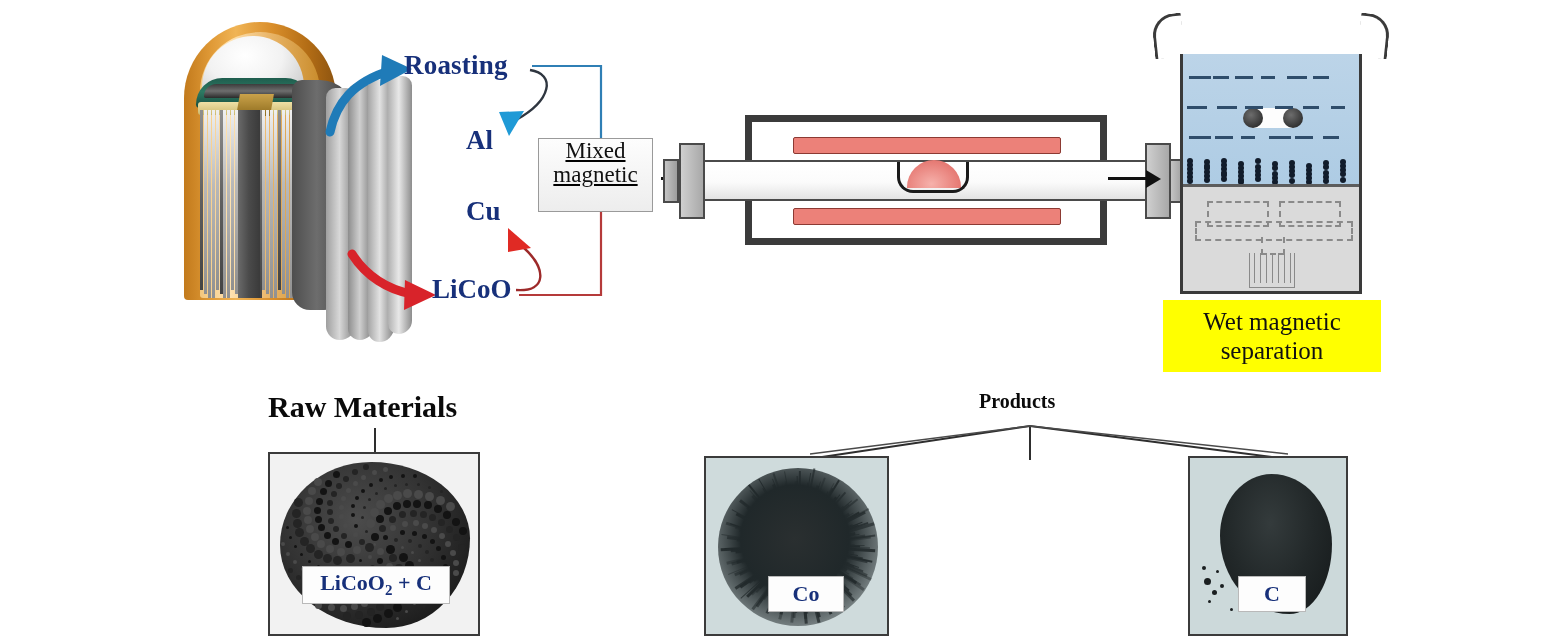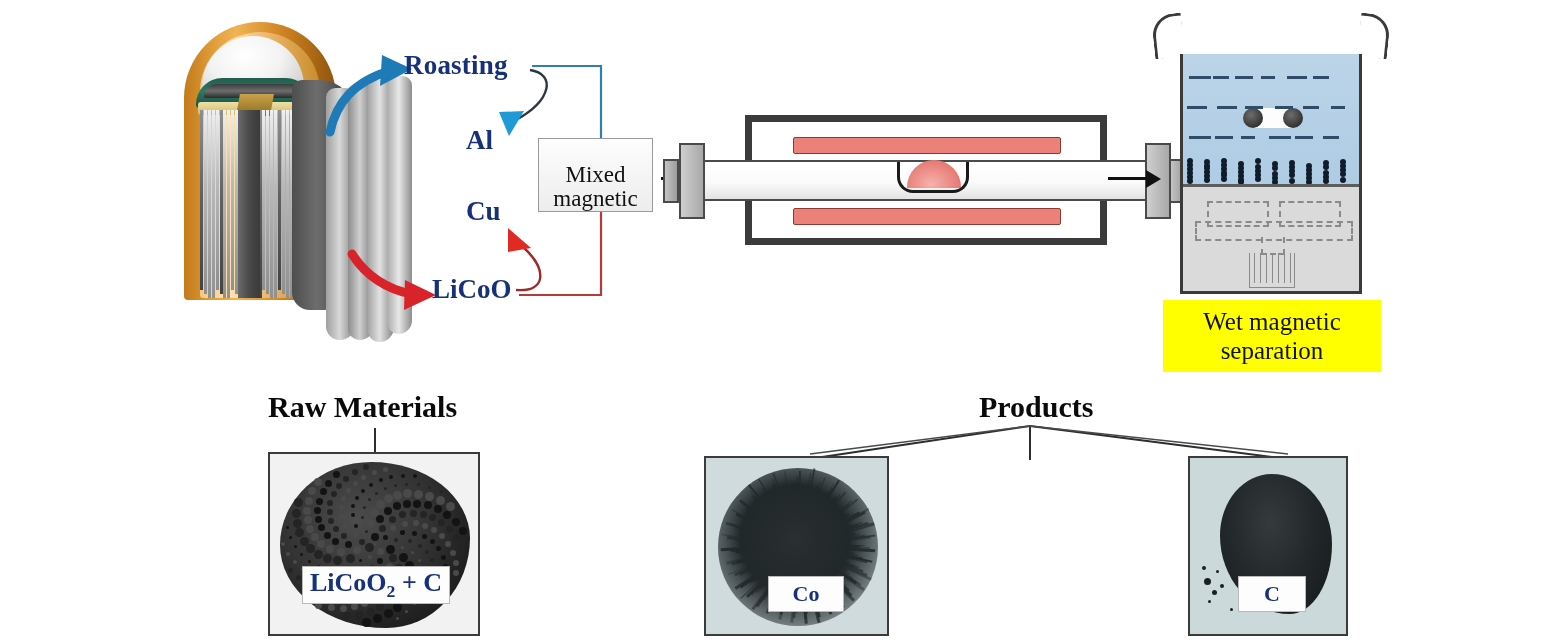--- a/index.html
+++ b/index.html
@@ -41,21 +41,21 @@
 
   
   .lbl-cathode{left:404px;top:50px;font-size:27px;letter-spacing:.2px;}
   .lbl-al{left:466px;top:125px;font-size:27px;}
   .lbl-cu{left:466px;top:196px;font-size:27px;}
   .lbl-anode{left:432px;top:274px;font-size:27px;}
 
   
   #mixedbox{left:538px;top:138px;width:113px;height:72px;
     background:linear-gradient(180deg,#fdfdfd,#ededed);border:1px solid #9a9a9a;
-    display:flex;align-items:flex-end;justify-content:center;}
+    display:flex;align-items:flex-start;justify-content:center;text-decoration:underline;}
   #mixedbox span{font-size:23px;color:#111;line-height:1.05;text-align:center;font-family:"Liberation Serif",serif;}
 
   
   #furnace{left:745px;top:115px;width:362px;height:130px;}
   .fur-outer{position:absolute;left:0;top:0;width:362px;height:130px;border:7px solid #3b3b3b;background:#fff;box-sizing:border-box;}
   .heater{position:absolute;left:48px;width:266px;height:15px;background:#ec8179;border:1px solid #8c3a33;border-radius:2px;}
   .heater.top{top:22px;}
   .heater.bot{top:93px;}
   .tube{position:absolute;left:-52px;top:45px;width:466px;height:41px;
     background:linear-gradient(180deg,#ffffff 0%,#fbfbfb 55%,#e3e3e3 100%);border:2px solid #4a4a4a;box-sizing:border-box;}
@@ -95,21 +95,21 @@
   .bk-lipR{left:204px;border-right:3px solid #3a3a3a;border-radius:0 22px 0 0;transform:rotate(6deg);}
 
   
   .ylabel{background:#ffff00;color:#111;text-align:center;font-family:"Liberation Serif",serif;
     display:flex;align-items:center;justify-content:center;line-height:1.18;}
   #y-roast{left:753px;top:257px;width:340px;height:46px;font-size:27px;}
   #y-wet{left:1163px;top:300px;width:218px;height:72px;font-size:25px;}
 
   
   #h-raw{left:268px;top:390px;font-size:30px;}
-  #h-prod{left:979px;top:390px;font-size:30px;}
+  #h-prod{left:979px;top:390px;font-size:20px;}
 
   
   .photo{position:absolute;border:2px solid #3b3b3b;box-sizing:border-box;overflow:hidden;}
   .plabel{position:absolute;background:#fdfdfd;border:1px solid #b9b9b9;color:#17307a;font-weight:bold;
     font-family:"Liberation Serif",serif;display:flex;align-items:center;justify-content:center;}
   .plabel sub{font-size:.68em;vertical-align:sub;}
 
   #ph-raw{left:268px;top:452px;width:212px;height:184px;background:#f2f2f2;}
   .raw-blob{position:absolute;left:10px;top:8px;width:190px;height:166px;border-radius:48% 52% 44% 56%/50% 46% 54% 50%;
     background:radial-gradient(ellipse at 40% 35%,#4c4c4c 0%,#333333 45%,#1d1d1d 78%,#111111 100%);}
@@ -565,21 +565,21 @@
         <div class="grain" style="width: 9px; height: 9px; position: absolute; left: 23.6438px; top: 44.078px; background: rgb(36, 36, 36); border-radius: 50%;"></div>
         <div class="grain" style="width: 8px; height: 8px; position: absolute; left: 188.785px; top: 72.5813px; background: rgb(19, 19, 19); border-radius: 50%;"></div>
         <div class="grain" style="width: 7px; height: 7px; position: absolute; left: 45.488px; top: 147.951px; background: rgb(74, 74, 74); border-radius: 50%;"></div>
         <div class="grain" style="width: 6px; height: 6px; position: absolute; left: 93.1055px; top: 9.65632px; background: rgb(36, 36, 36); border-radius: 50%;"></div>
         <div class="grain" style="width: 5px; height: 5px; position: absolute; left: 168.438px; top: 140.075px; background: rgb(19, 19, 19); border-radius: 50%;"></div>
         <div class="grain" style="width: 4px; height: 4px; position: absolute; left: 10.9987px; top: 88px; background: rgb(74, 74, 74); border-radius: 50%;"></div>
         <div class="grain" style="width: 3px; height: 3px; position: absolute; left: 169.748px; top: 35.6814px; background: rgb(36, 36, 36); border-radius: 50%;"></div>
         <div class="grain" style="width: 9px; height: 9px; position: absolute; left: 91.5321px; top: 163.563px; background: rgb(19, 19, 19); border-radius: 50%;"></div>
         <div class="grain" style="width: 8px; height: 8px; position: absolute; left: 44.2186px; top: 23.6893px; background: rgb(74, 74, 74); border-radius: 50%;"></div>
       </div>
-    <div class="plabel" style="left:32px;top:112px;width:146px;height:36px;font-size:26px;">
+    <div class="plabel" style="left:32px;top:112px;width:146px;height:36px;font-size:22px;">
       <span><span>LiCoO</span><sub>2</sub><span> + C</span></span>
     </div>
   </div>
 
   <div class="photo" id="ph-co">
     <div class="abs" id="co-spikes" style="left:0;top:0;width:100%;height:100%;">
         <div class="spike" style="position: absolute; width: 1.2px; height: 34px; left: 92px; top: 54px; transform-origin: 50% 100%; transform: rotate(0deg); opacity: 0.45;"></div>
         <div class="spike" style="position: absolute; width: 1.9px; height: 63px; left: 92px; top: 25px; transform-origin: 50% 100%; transform: rotate(222.492deg); opacity: 0.56;"></div>
         <div class="spike" style="position: absolute; width: 2.6px; height: 46px; left: 92px; top: 42px; transform-origin: 50% 100%; transform: rotate(84.9845deg); opacity: 0.67;"></div>
         <div class="spike" style="position: absolute; width: 3.3px; height: 75px; left: 92px; top: 13px; transform-origin: 50% 100%; transform: rotate(307.477deg); opacity: 0.78;"></div>

